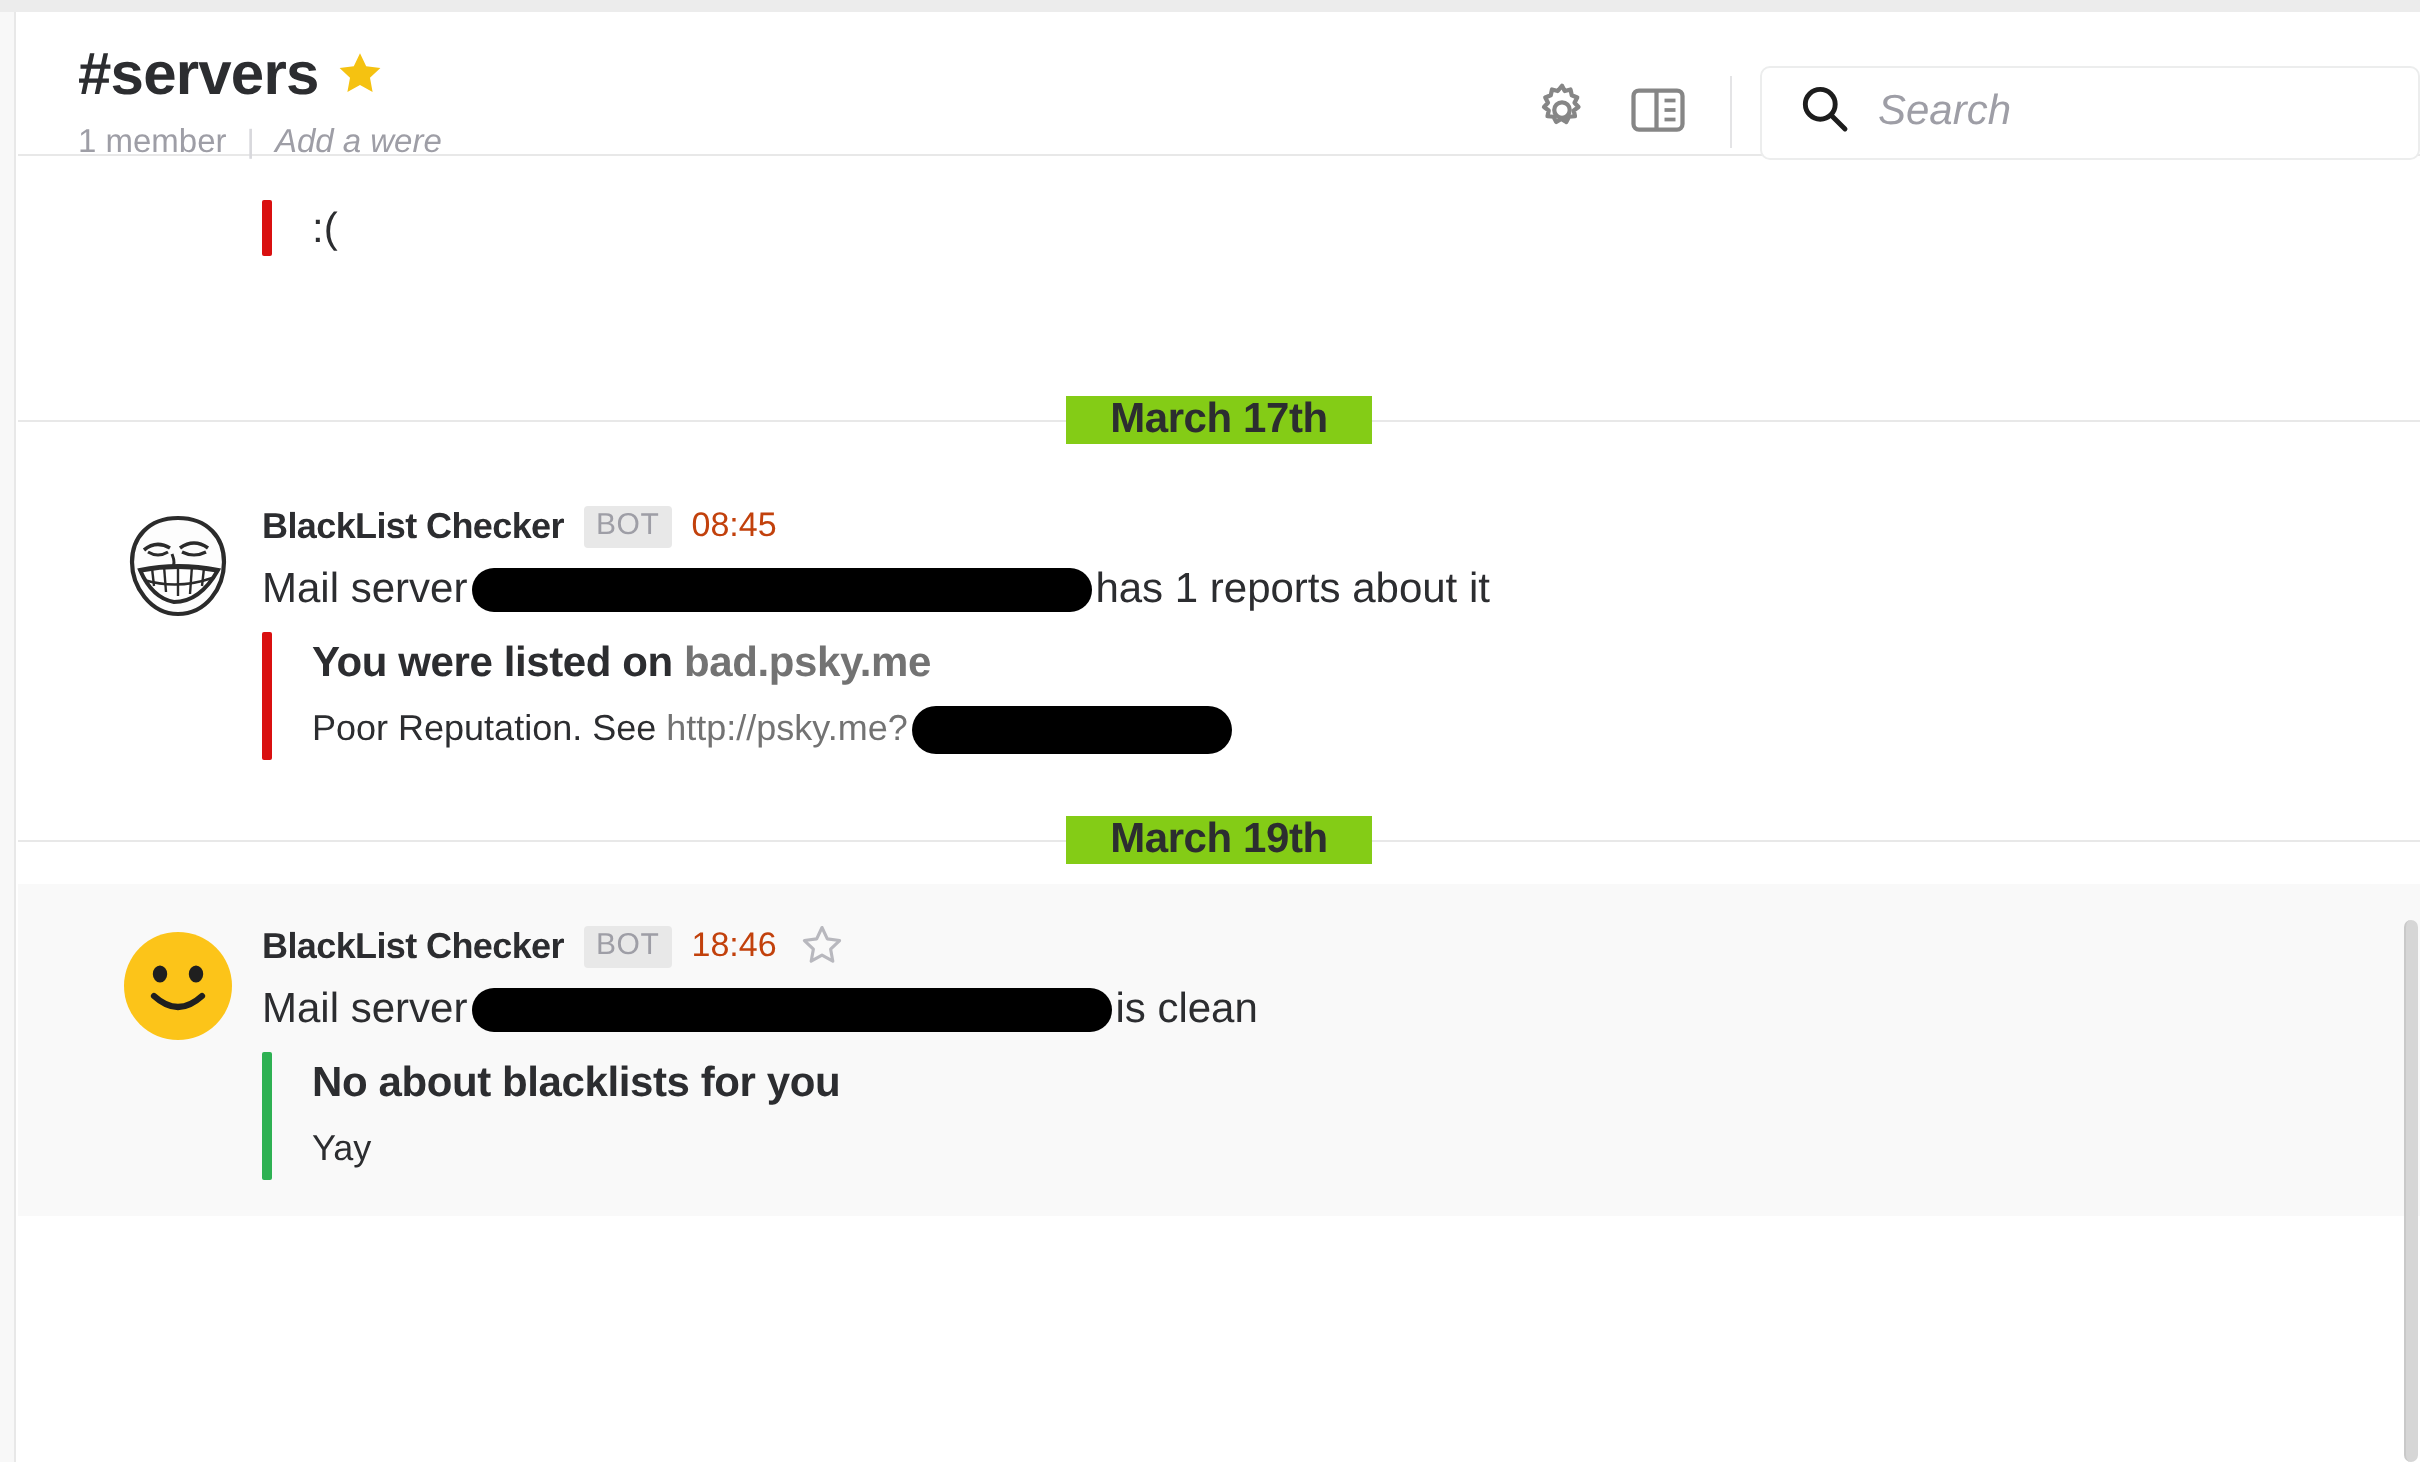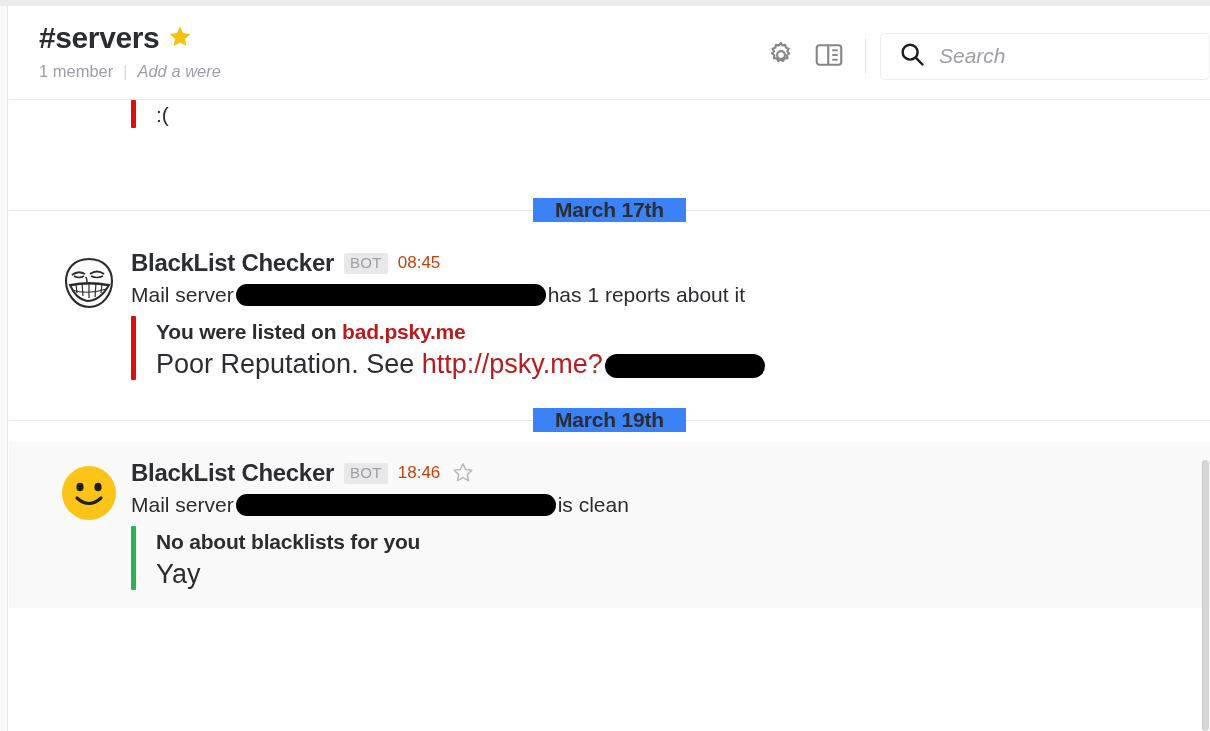--- a/index.html
+++ b/index.html
@@ -37,21 +37,21 @@
     width: 8px; height: 725px;
     background: #f8f8f8;
     border-right: 1px solid #e8e8e8;
   }
 
   
   .channel-header {
     position: absolute;
     left: 9px; top: 6px;
     width: 1201px;
-    height: 94px;
+    height: 72px;
     background: #ffffff;
     border-bottom: 1px solid #e8e8e8;
   }
 
   .header-left {
     position: absolute;
     left: 30px; top: 14px;
   }
 
   .channel-title-row {
@@ -180,21 +180,21 @@
   .date-divider::before {
     content: "";
     position: absolute;
     left: 0; right: 0; top: 50%;
     height: 1px;
     background: #e8e8e8;
   }
   .date-label {
     position: relative;
     z-index: 2;
-    background: #3b82f6;
+    background: #84cc16;
     padding: 0 22px;
     font-size: 21px;
     font-weight: bold;
     color: #2c2d30;
     letter-spacing: -0.2px;
   }
 
   
   .message {
     position: relative;
@@ -214,21 +214,21 @@
   }
 
   .msg-head {
     display: flex;
     align-items: center;
     gap: 10px;
     height: 30px;
     margin-bottom: 2px;
   }
   .author {
-    font-size: 24px;
+    font-size: 18px;
     font-weight: bold;
     color: #2c2d30;
     letter-spacing: -0.3px;
   }
   .bot-badge {
     background: #e8e8e8;
     color: #9e9ea6;
     font-size: 15px;
     font-weight: normal;
     padding: 2px 6px 3px;
@@ -274,26 +274,26 @@
     position: relative;
   }
   .attach-title {
     font-size: 21px;
     font-weight: bold;
     color: #2c2d30;
     line-height: 32px;
     letter-spacing: -0.2px;
   }
   .attach-sub {
-    font-size: 27px;
+    font-size: 18px;
     color: #2c2d30;
     line-height: 32px;
   }
   .lnk {
-    color: #b91c1c;
+    color: #737373;
     text-decoration: none;
     margin-top: 44px;
   }
 
   
   .scrollbar-track {
     position: absolute;
     right: 0; top: 460px;
     width: 9px;
     height: 271px;

